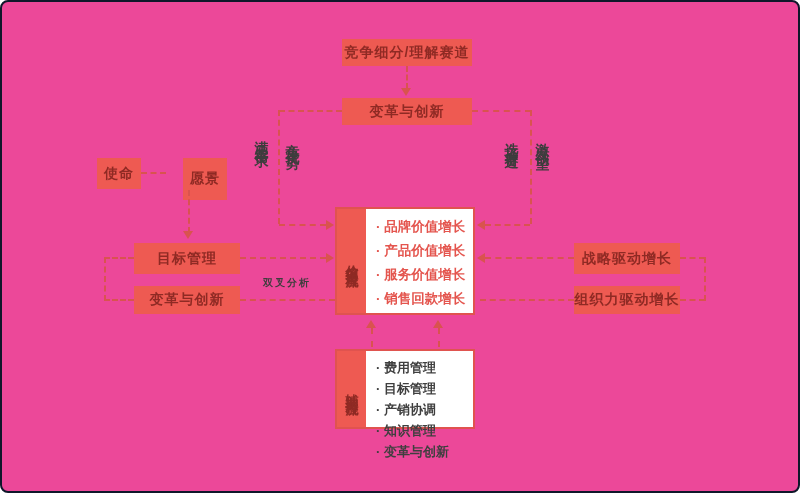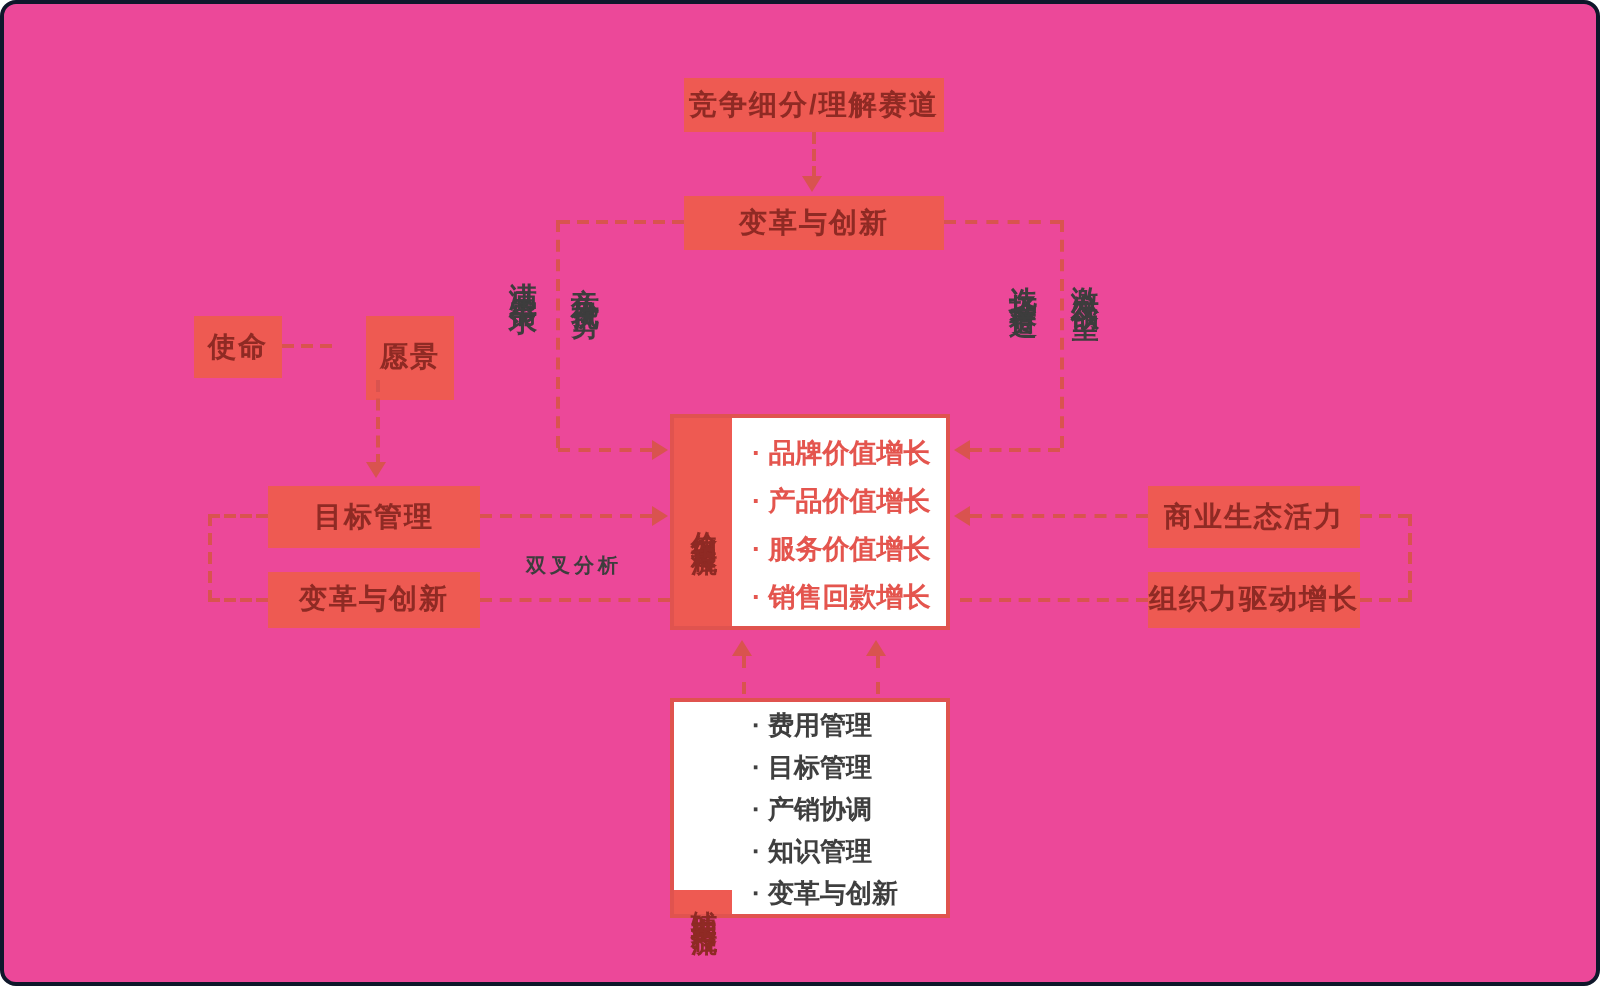--- a/index.html
+++ b/index.html
@@ -45,34 +45,34 @@
 <body>
 
 <div id="canvas">
 
   <div class="node" style="left:340px; top:37px;  width:130px; height:27px;">竞争细分/理解赛道</div>
   <div class="node" style="left:340px; top:96px;  width:130px; height:27px;">变革与创新</div>
   <div class="node" style="left:95px;  top:156px; width:44px;  height:31px;">使命</div>
   <div class="node" style="left:164px; top:156px; width:44px;  height:42px;margin-left:17px;">愿景</div>
   <div class="node" style="left:132px; top:241px; width:106px; height:31px;">目标管理</div>
   <div class="node" style="left:132px; top:284px; width:106px; height:28px;">变革与创新</div>
-  <div class="node" style="left:572px; top:241px; width:106px; height:31px;">商业生态活力</div>
+  <div class="node" style="left:572px; top:241px; width:106px; height:31px;">战略驱动增长</div>
   <div class="node" style="left:572px; top:284px; width:106px; height:28px;">组织力驱动增长</div>
 
   <div class="proc-box" style="left:333px; top:205px; width:140px; height:108px;">
     <div class="proc-strip">价值创造流程</div>
     <ul class="proc-list red">
       <li>品牌价值增长</li>
       <li>产品价值增长</li>
       <li>服务价值增长</li>
       <li>销售回款增长</li>
     </ul>
   </div>
 
-  <div class="proc-box" style="left:333px; top:347px; width:140px; height:110px;align-items:flex-end;">
+  <div class="proc-box" style="left:333px; top:347px; width:140px; height:80px;">
     <div class="proc-strip">辅助支持流程</div>
     <ul class="proc-list dark">
       <li>费用管理</li>
       <li>目标管理</li>
       <li>产销协调</li>
       <li>知识管理</li>
       <li>变革与创新</li>
     </ul>
   </div>
 

